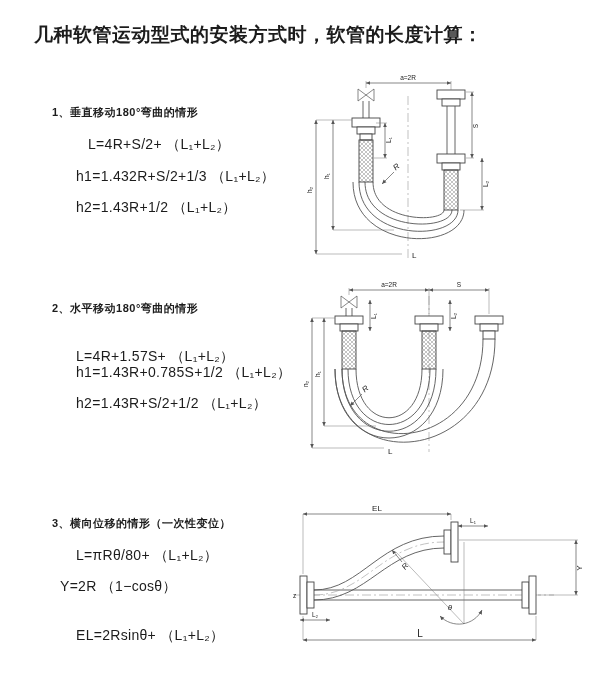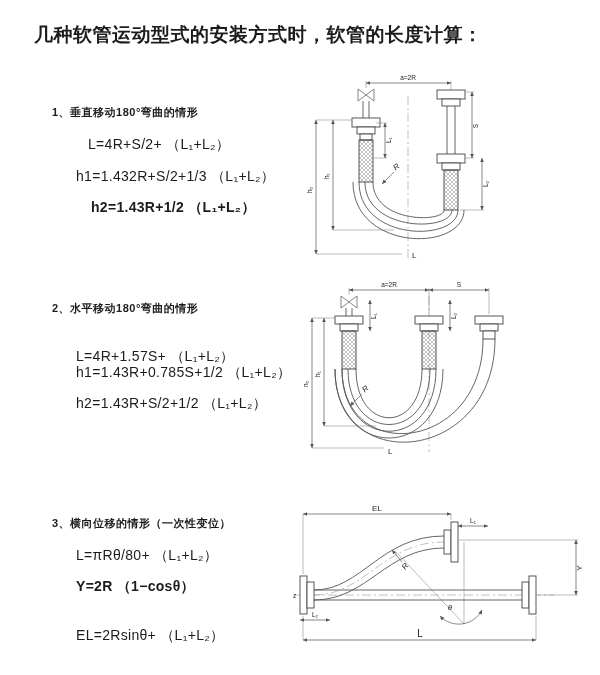--- a/index.html
+++ b/index.html
@@ -7,27 +7,27 @@
     width:600px;height:675px;background:#ffffff;position:relative;
     font-family:"Liberation Sans","DejaVu Sans",sans-serif;color:#1c1c1c;
     overflow:hidden;
   }
   .abs{position:absolute;}
   .doc-title{left:34px;top:22px;font-size:19px;font-weight:700;letter-spacing:0.5px;}
   .sec-heading{font-size:11px;font-weight:600;letter-spacing:0.5px;}
   .formula{font-size:14px;font-weight:500;letter-spacing:0.3px;}
   
   #h1x{left:52px;top:105px;}
-  #f10{left:76px;top:136px;margin-left:12px;} #f11{left:76px;top:168px;} #f12{left:91px;top:199px;font-weight:bold;}
+  #f10{left:76px;top:136px;margin-left:12px;} #f11{left:76px;top:168px;} #f12{left:76px;top:199px;}
   
   #h2x{left:52px;top:301px;}
   #f20{left:76px;top:348px;text-align:center;} #f21{left:76px;top:364px;} #f22{left:76px;top:395px;text-align:center;}
   
   #h3x{left:52px;top:516px;}
-  #f30{left:76px;top:547px;} #f31{left:76px;top:578px;font-weight:bold;} #f32{left:76px;top:627px;}
+  #f30{left:76px;top:547px;} #f31{left:60px;top:578px;} #f32{left:76px;top:627px;}
   
   #d1{left:306px;top:68px;}
   #d2{left:304px;top:278px;}
   #d3{left:292px;top:500px;}
   svg{display:block;}
   svg text{fill:#222;font-family:"Liberation Sans","DejaVu Sans",sans-serif;}
   .dim{stroke:#555;stroke-width:0.7;fill:none;}
   .ext{stroke:#777;stroke-width:0.5;fill:none;}
   .hose{stroke:#555;stroke-width:0.9;fill:none;}
   .cl{stroke:#999;stroke-width:0.6;fill:none;stroke-dasharray:9 3 2 3;}

